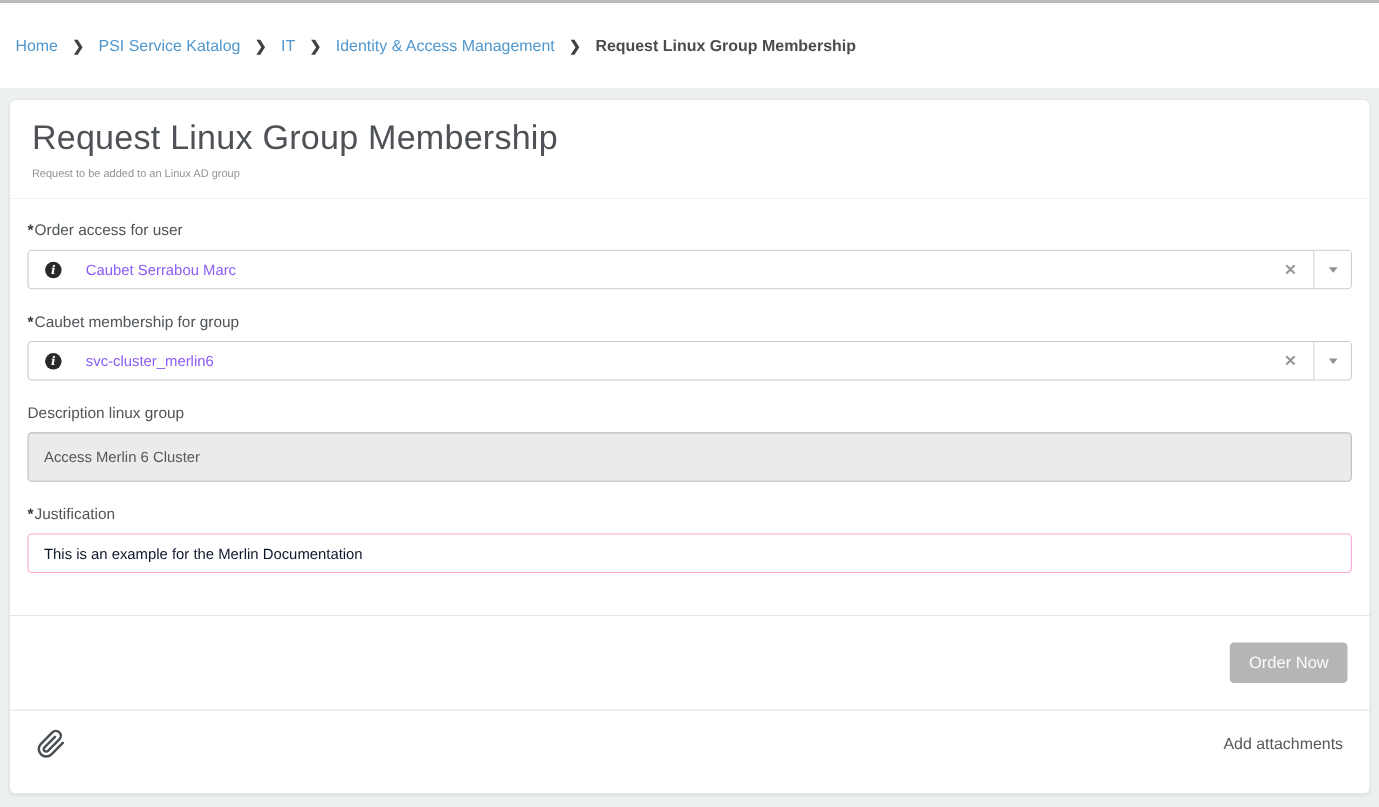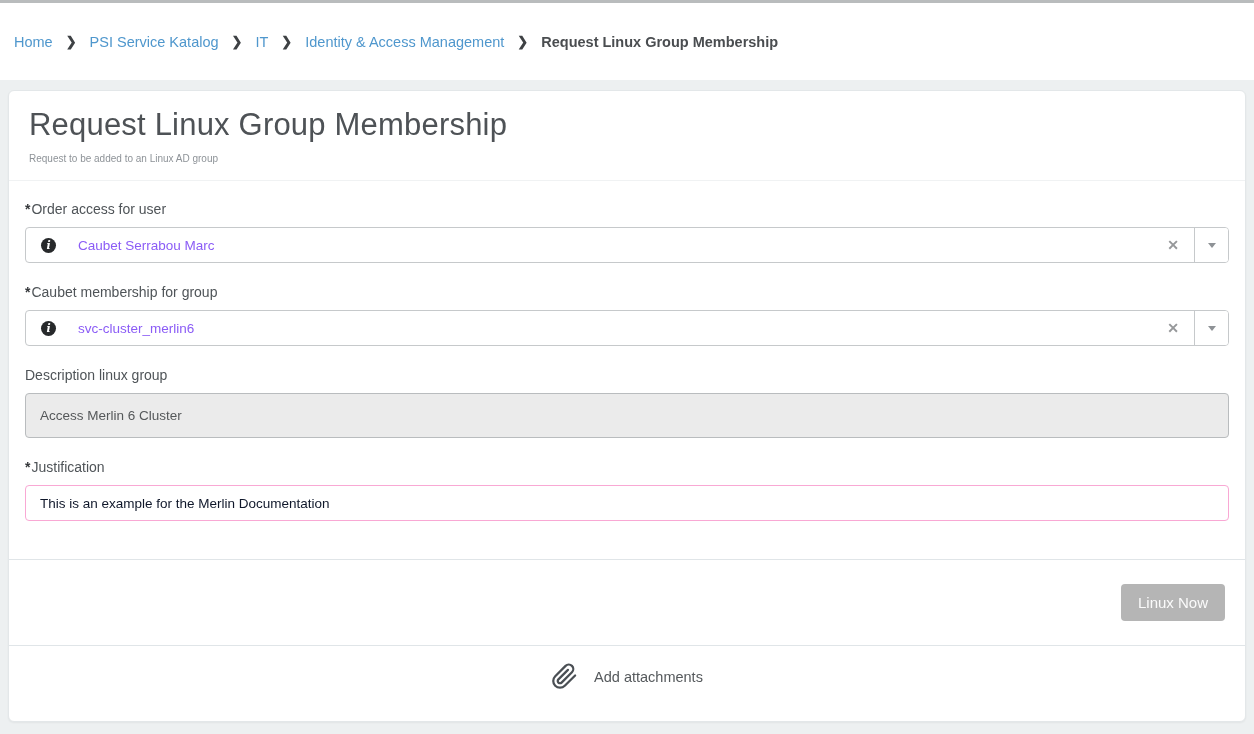--- a/index.html
+++ b/index.html
@@ -76,21 +76,21 @@
   .order-row {
     margin-top:38px; border-top:1px solid #e0e5e8;
     padding:24px 20px; display:flex; justify-content:flex-end;
   }
   .order-btn {
     background:#b5b5b5; color:#fbfbfb; border:none; border-radius:4px;
     height:37px; padding:0 17px; font-size:15px; font-family:inherit; cursor:pointer;
   }
   .attach-row {
     border-top:1px solid #e0e5e8; flex:1;
-    display:flex; justify-content:center; align-items:center;
+    display:flex; justify-content:space-between; align-items:center;
     gap:16px; padding:0 24px 14px;
   }
   .attach-label { font-size:14.5px; color:#55595c; cursor:pointer; }
   .paperclip { cursor:pointer; display:flex; }
 </style>
 </head>
 <body>
 
 <div class="topbar"></div>
 
@@ -158,21 +158,21 @@
       <div class="field">
         <label class="field-label"><span class="req-marker">*</span><span>Justification</span></label>
         <div class="control">
           <input class="text-input" value="This is an example for the Merlin Documentation" style="">
         </div>
       </div>
 
     </div>
 
     <div class="order-row">
-      <button class="order-btn">Linux Now</button>
+      <button class="order-btn">Order Now</button>
     </div>
 
     <div class="attach-row">
       <span class="paperclip">
         <svg width="27" height="27" viewBox="0 0 24 24" fill="none" stroke="#4a4f54" stroke-width="2" stroke-linecap="round" stroke-linejoin="round">
           <path d="M21.44 11.05l-9.19 9.19a6 6 0 0 1-8.49-8.49l9.19-9.19a4 4 0 0 1 5.66 5.66l-9.2 9.19a2 2 0 0 1-2.83-2.83l8.49-8.48"></path>
         </svg>
       </span>
       <span class="attach-label">Add attachments</span>
     </div>

